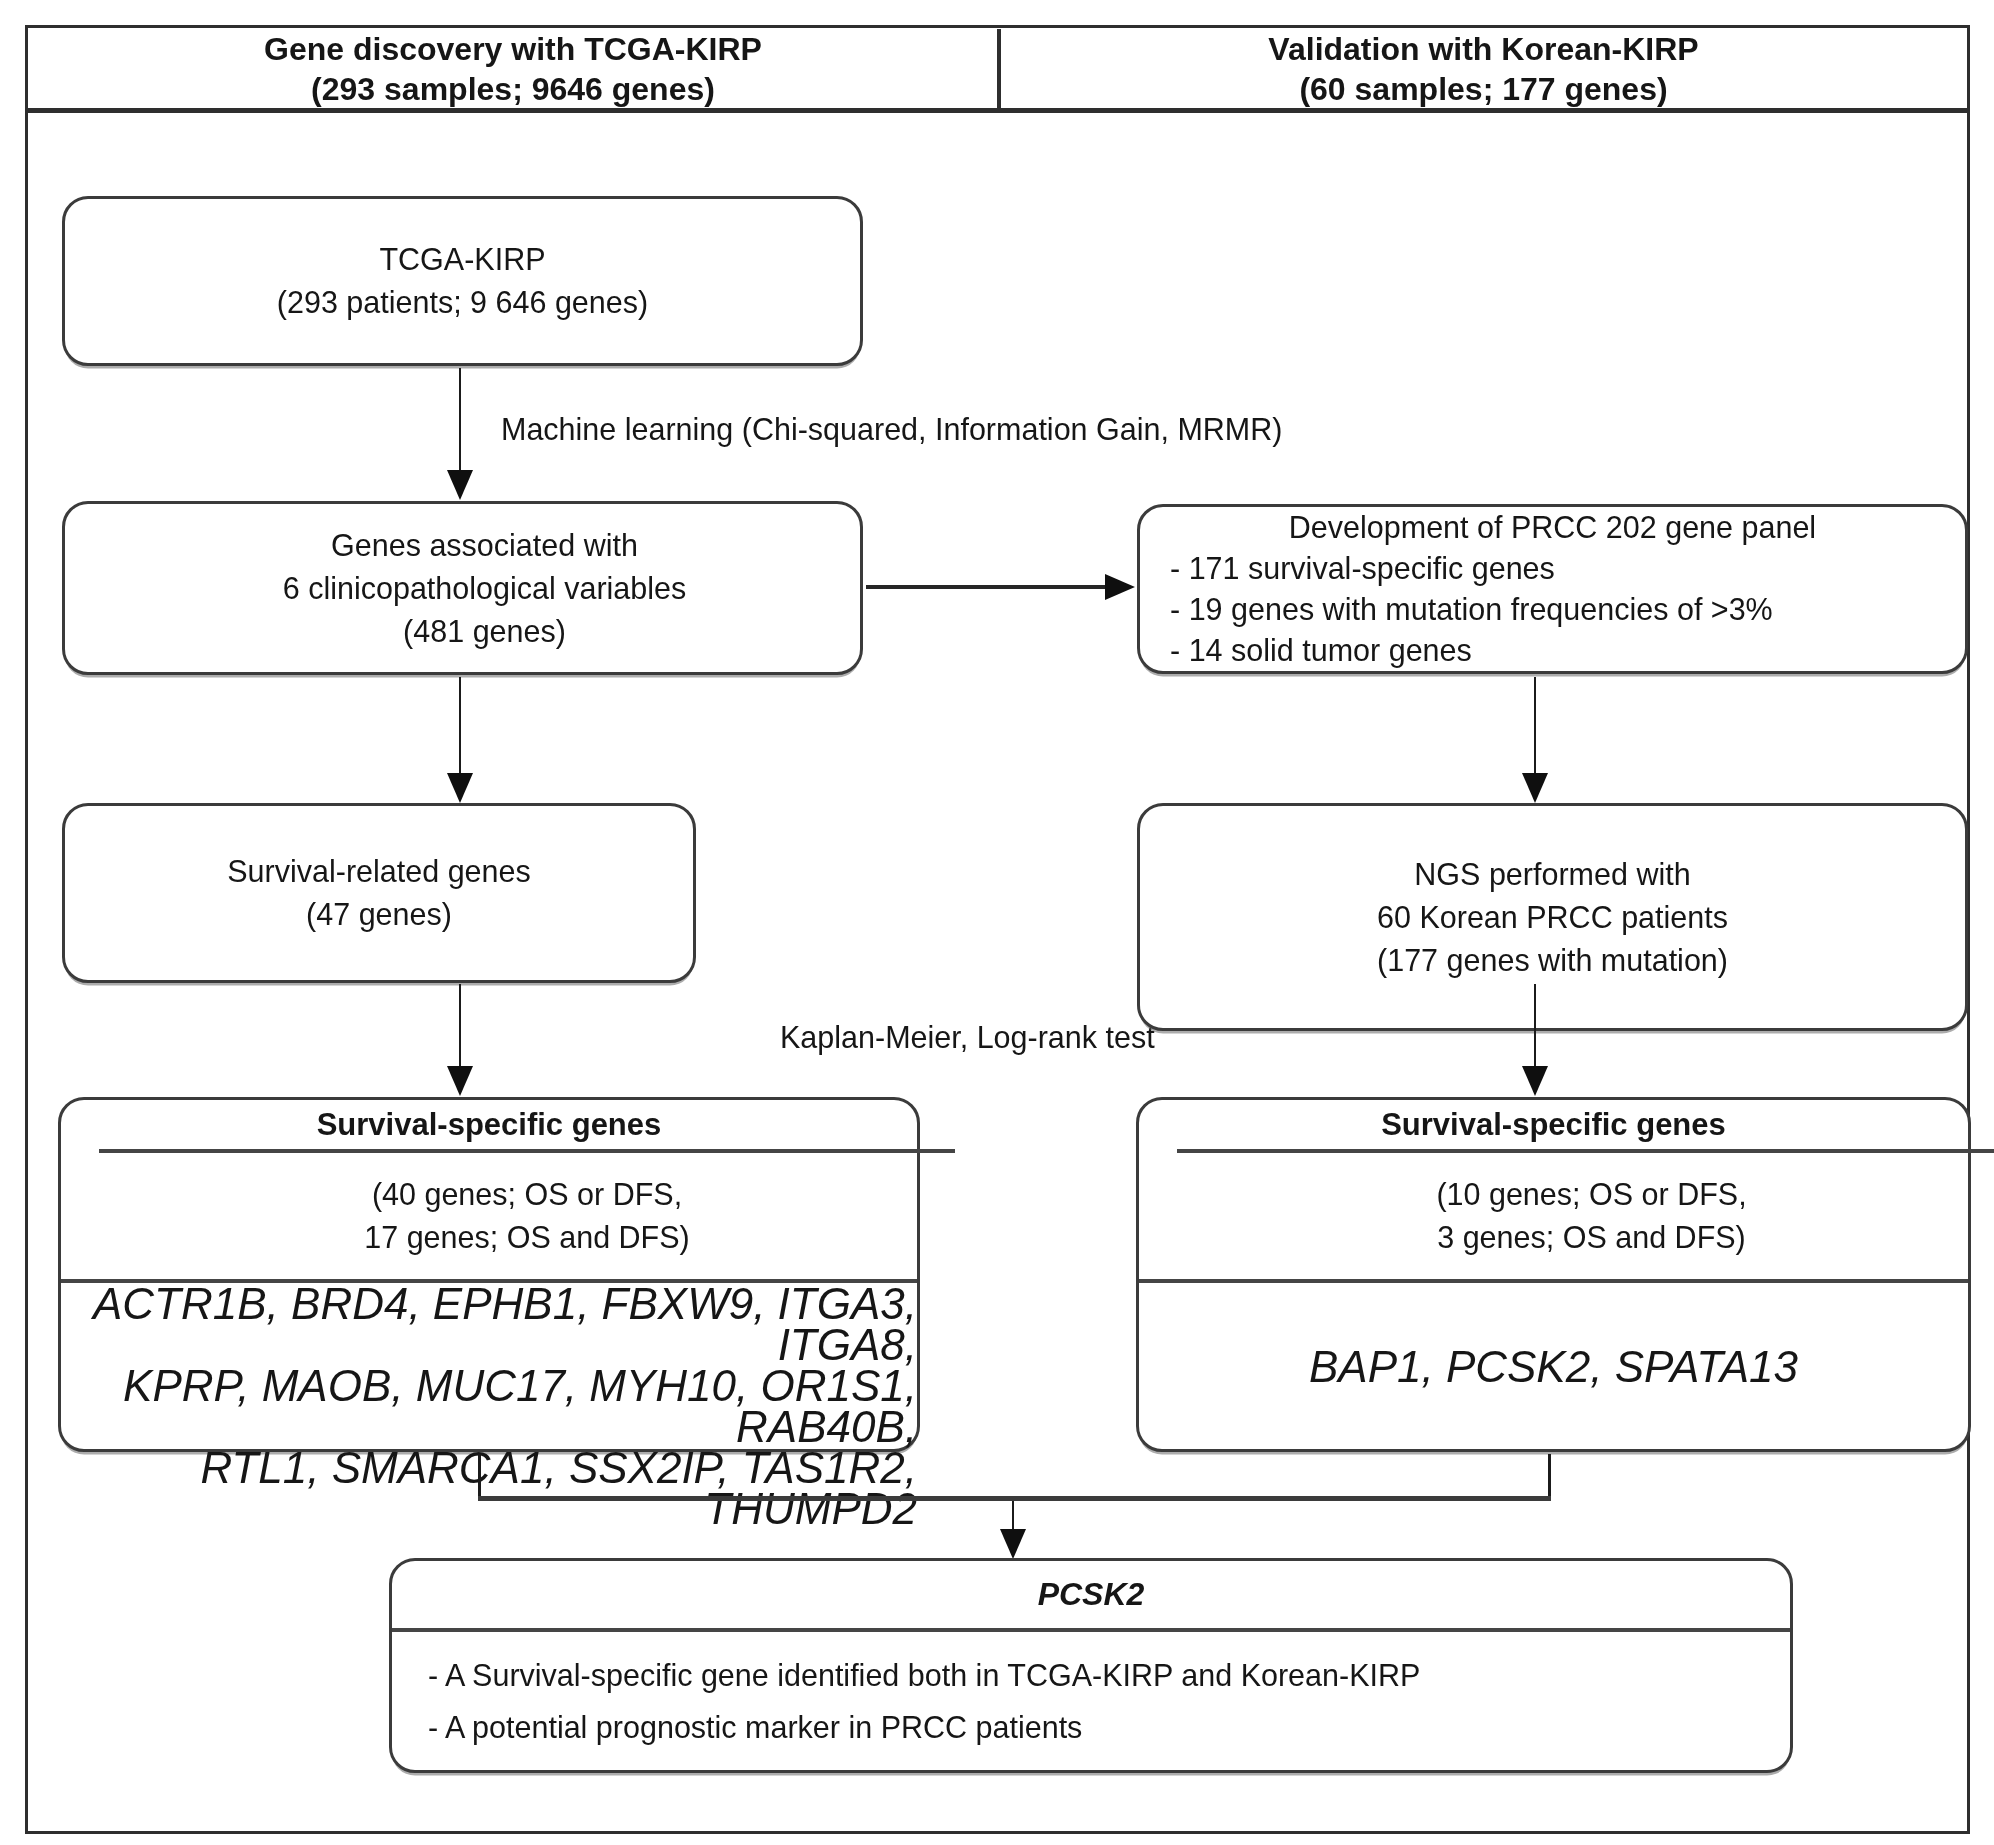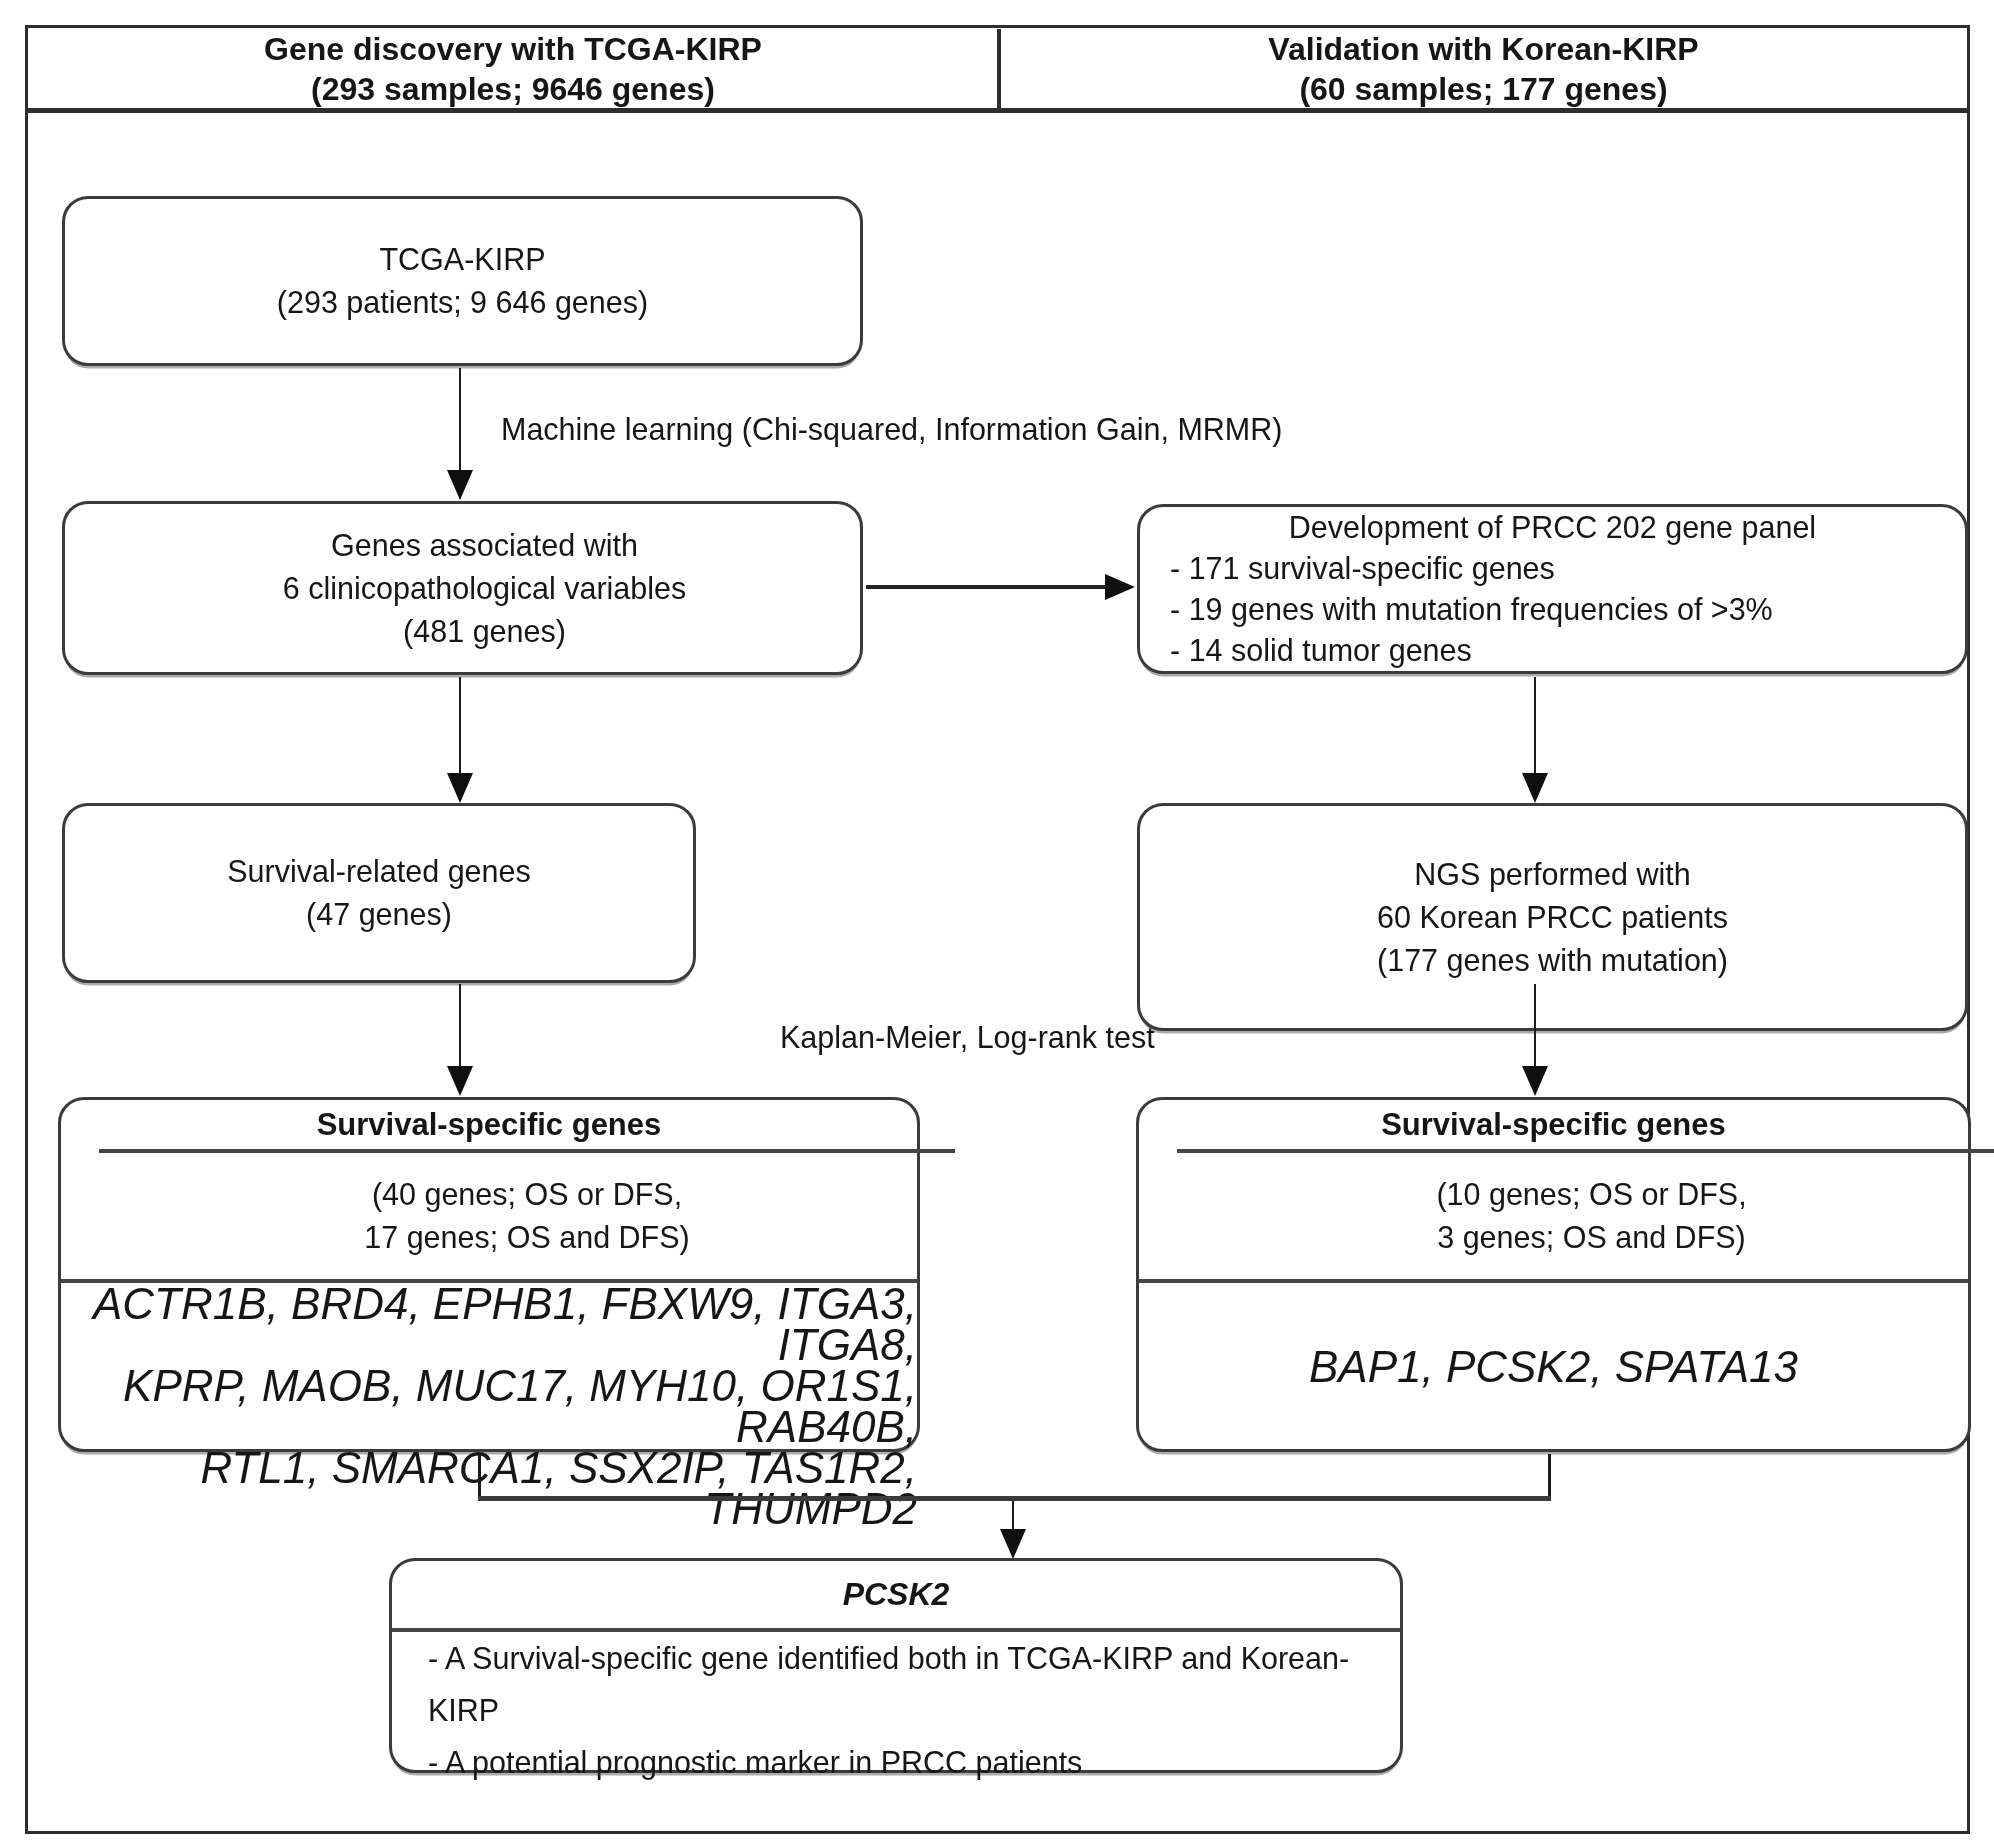--- a/index.html
+++ b/index.html
@@ -149,21 +149,21 @@
   </div>
 
   <div class="line" style="left:478px;top:1454px;width:3.2px;height:47px;background:#1b1b1b;"></div>
   <div class="line" style="left:1548px;top:1454px;width:3.2px;height:47px;background:#1b1b1b;"></div>
   <div class="line" style="left:478px;top:1496px;width:1073px;height:4.5px;background:#3b3b3b;"></div>
   <div class="varrow" style="left:1000px;top:1501px;height:58px;">
     <span class="shaft"></span>
       <span class="head"></span>
   </div>
 
-  <div class="box split" style="left:389px;top:1558px;width:1014px;height:215px;">
+  <div class="box split" style="left:389px;top:1558px;width:1404px;height:215px;">
     <div class="sec pcsk2-title">PCSK2</div>
     <div class="sec sec-bullets">
       <div>- A Survival-specific gene identified both in TCGA-KIRP and Korean-KIRP</div>
       <div>- A potential prognostic marker in PRCC patients</div>
     </div>
   </div>
 
 </div>
 
 

